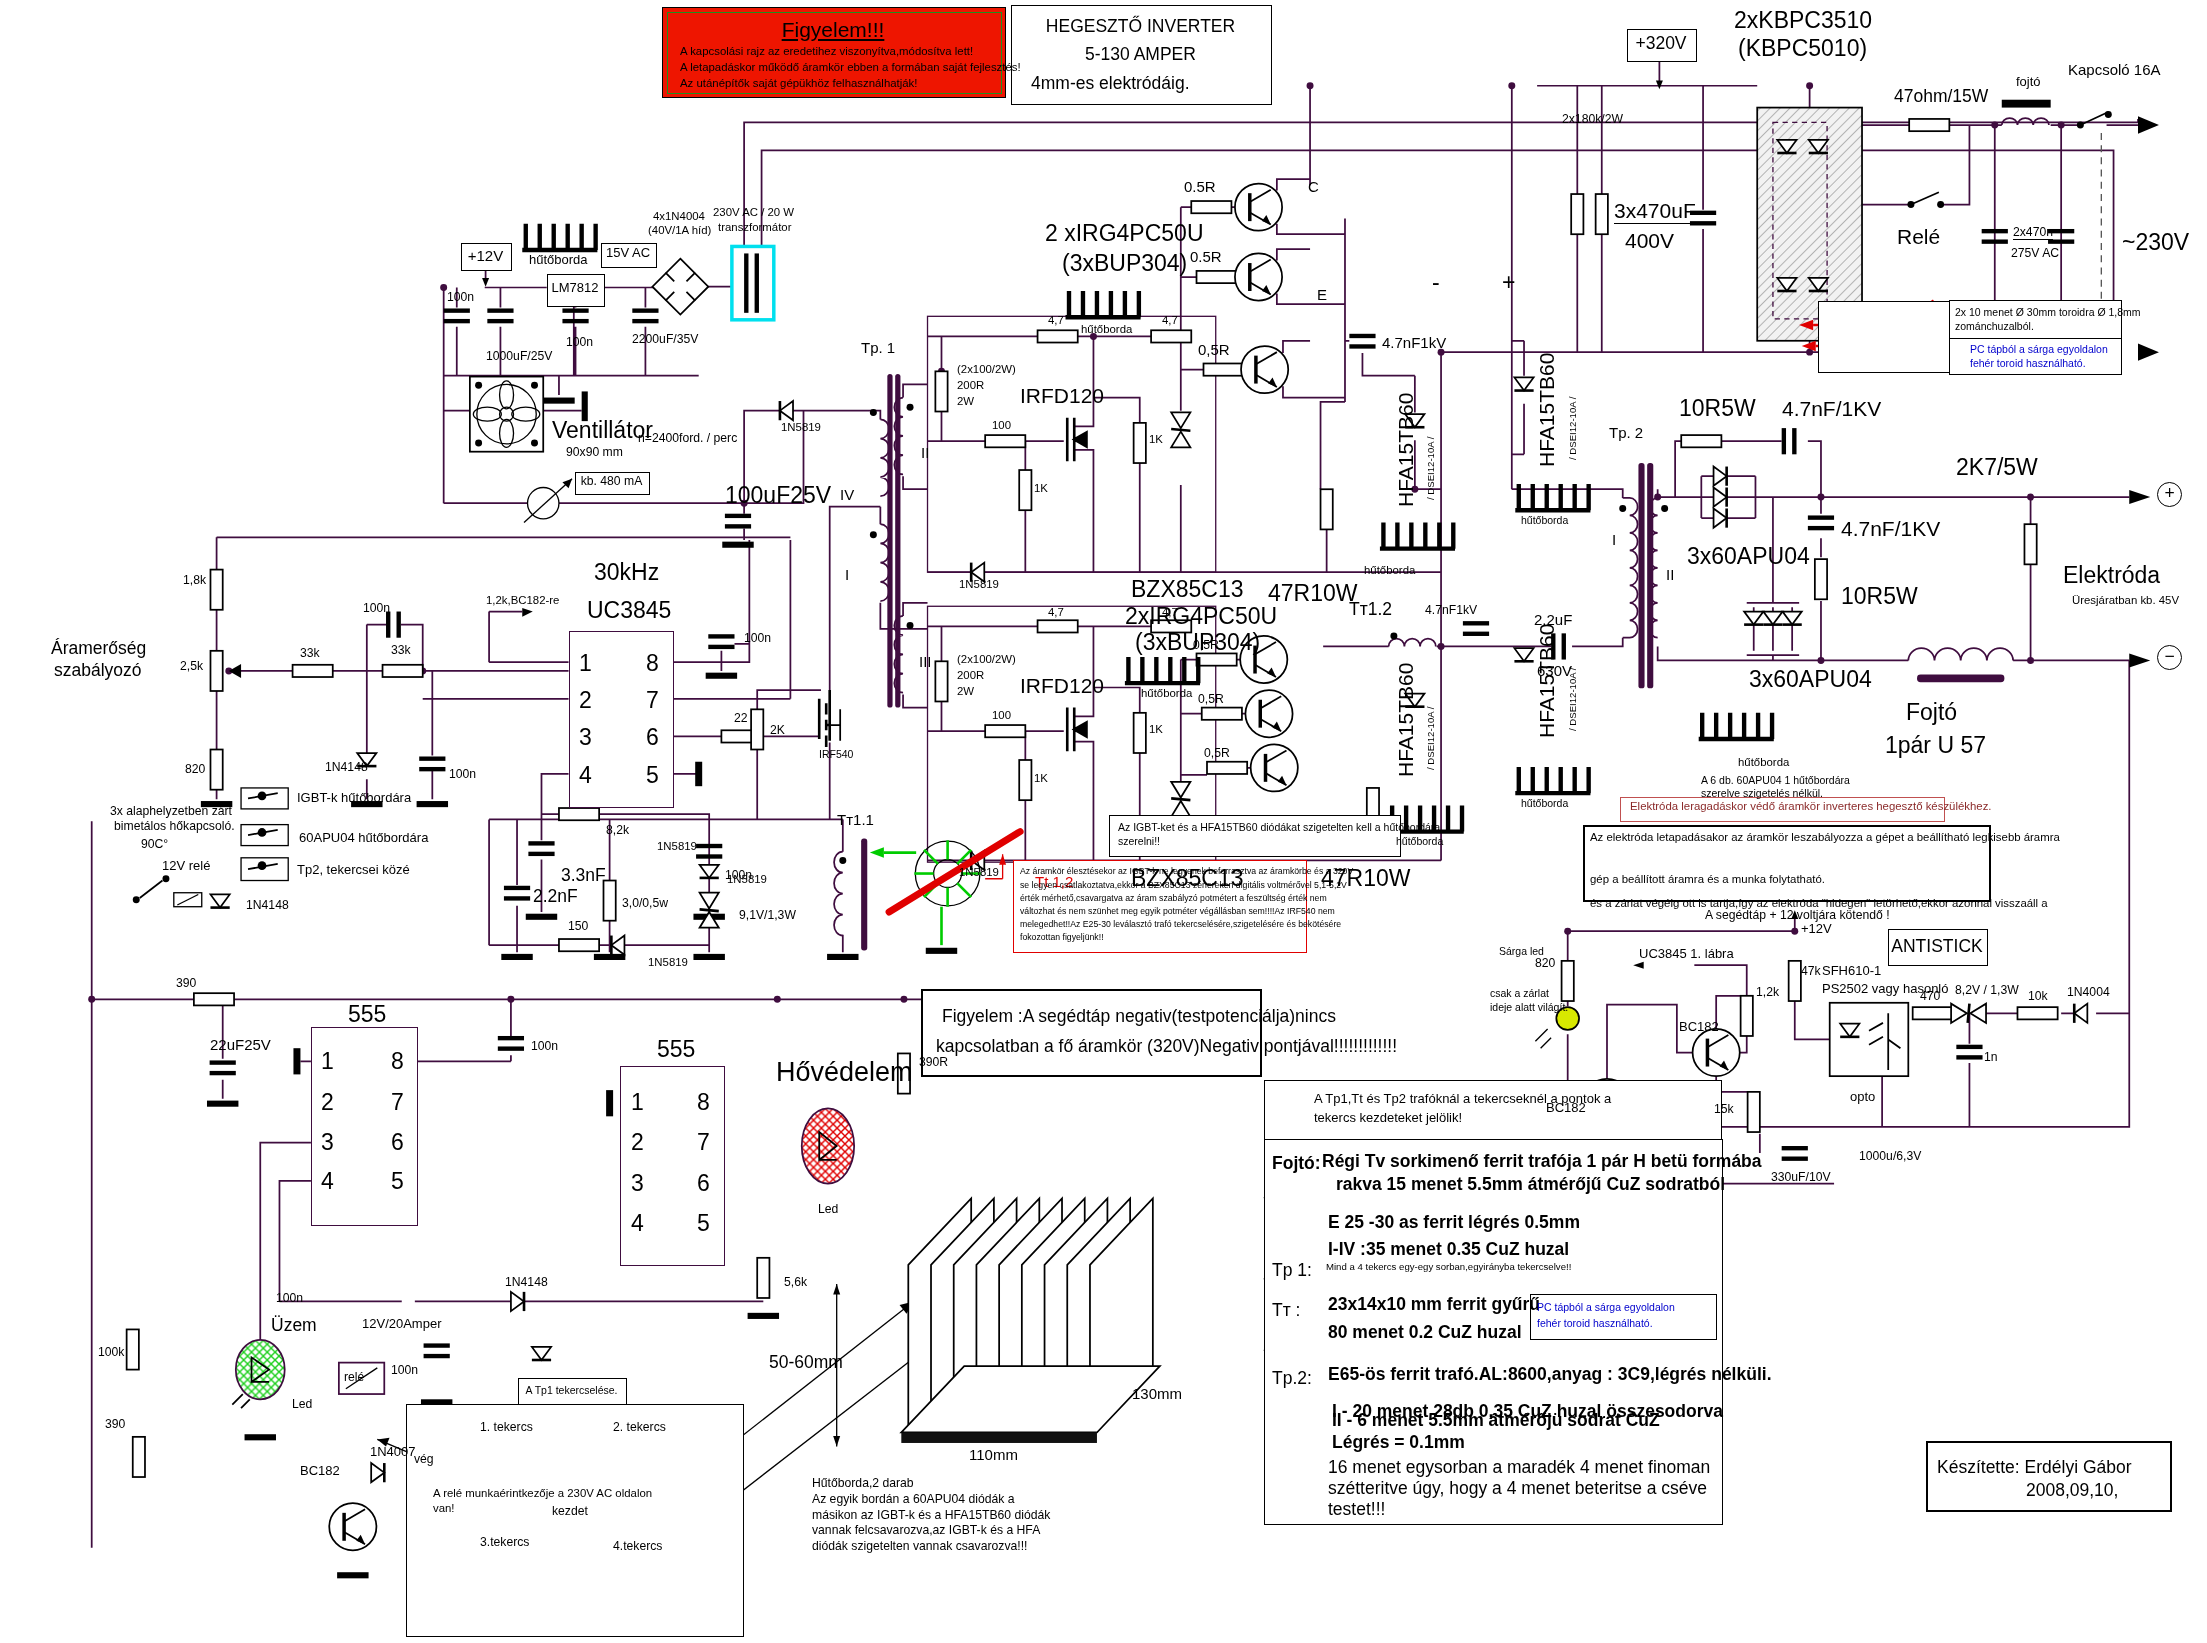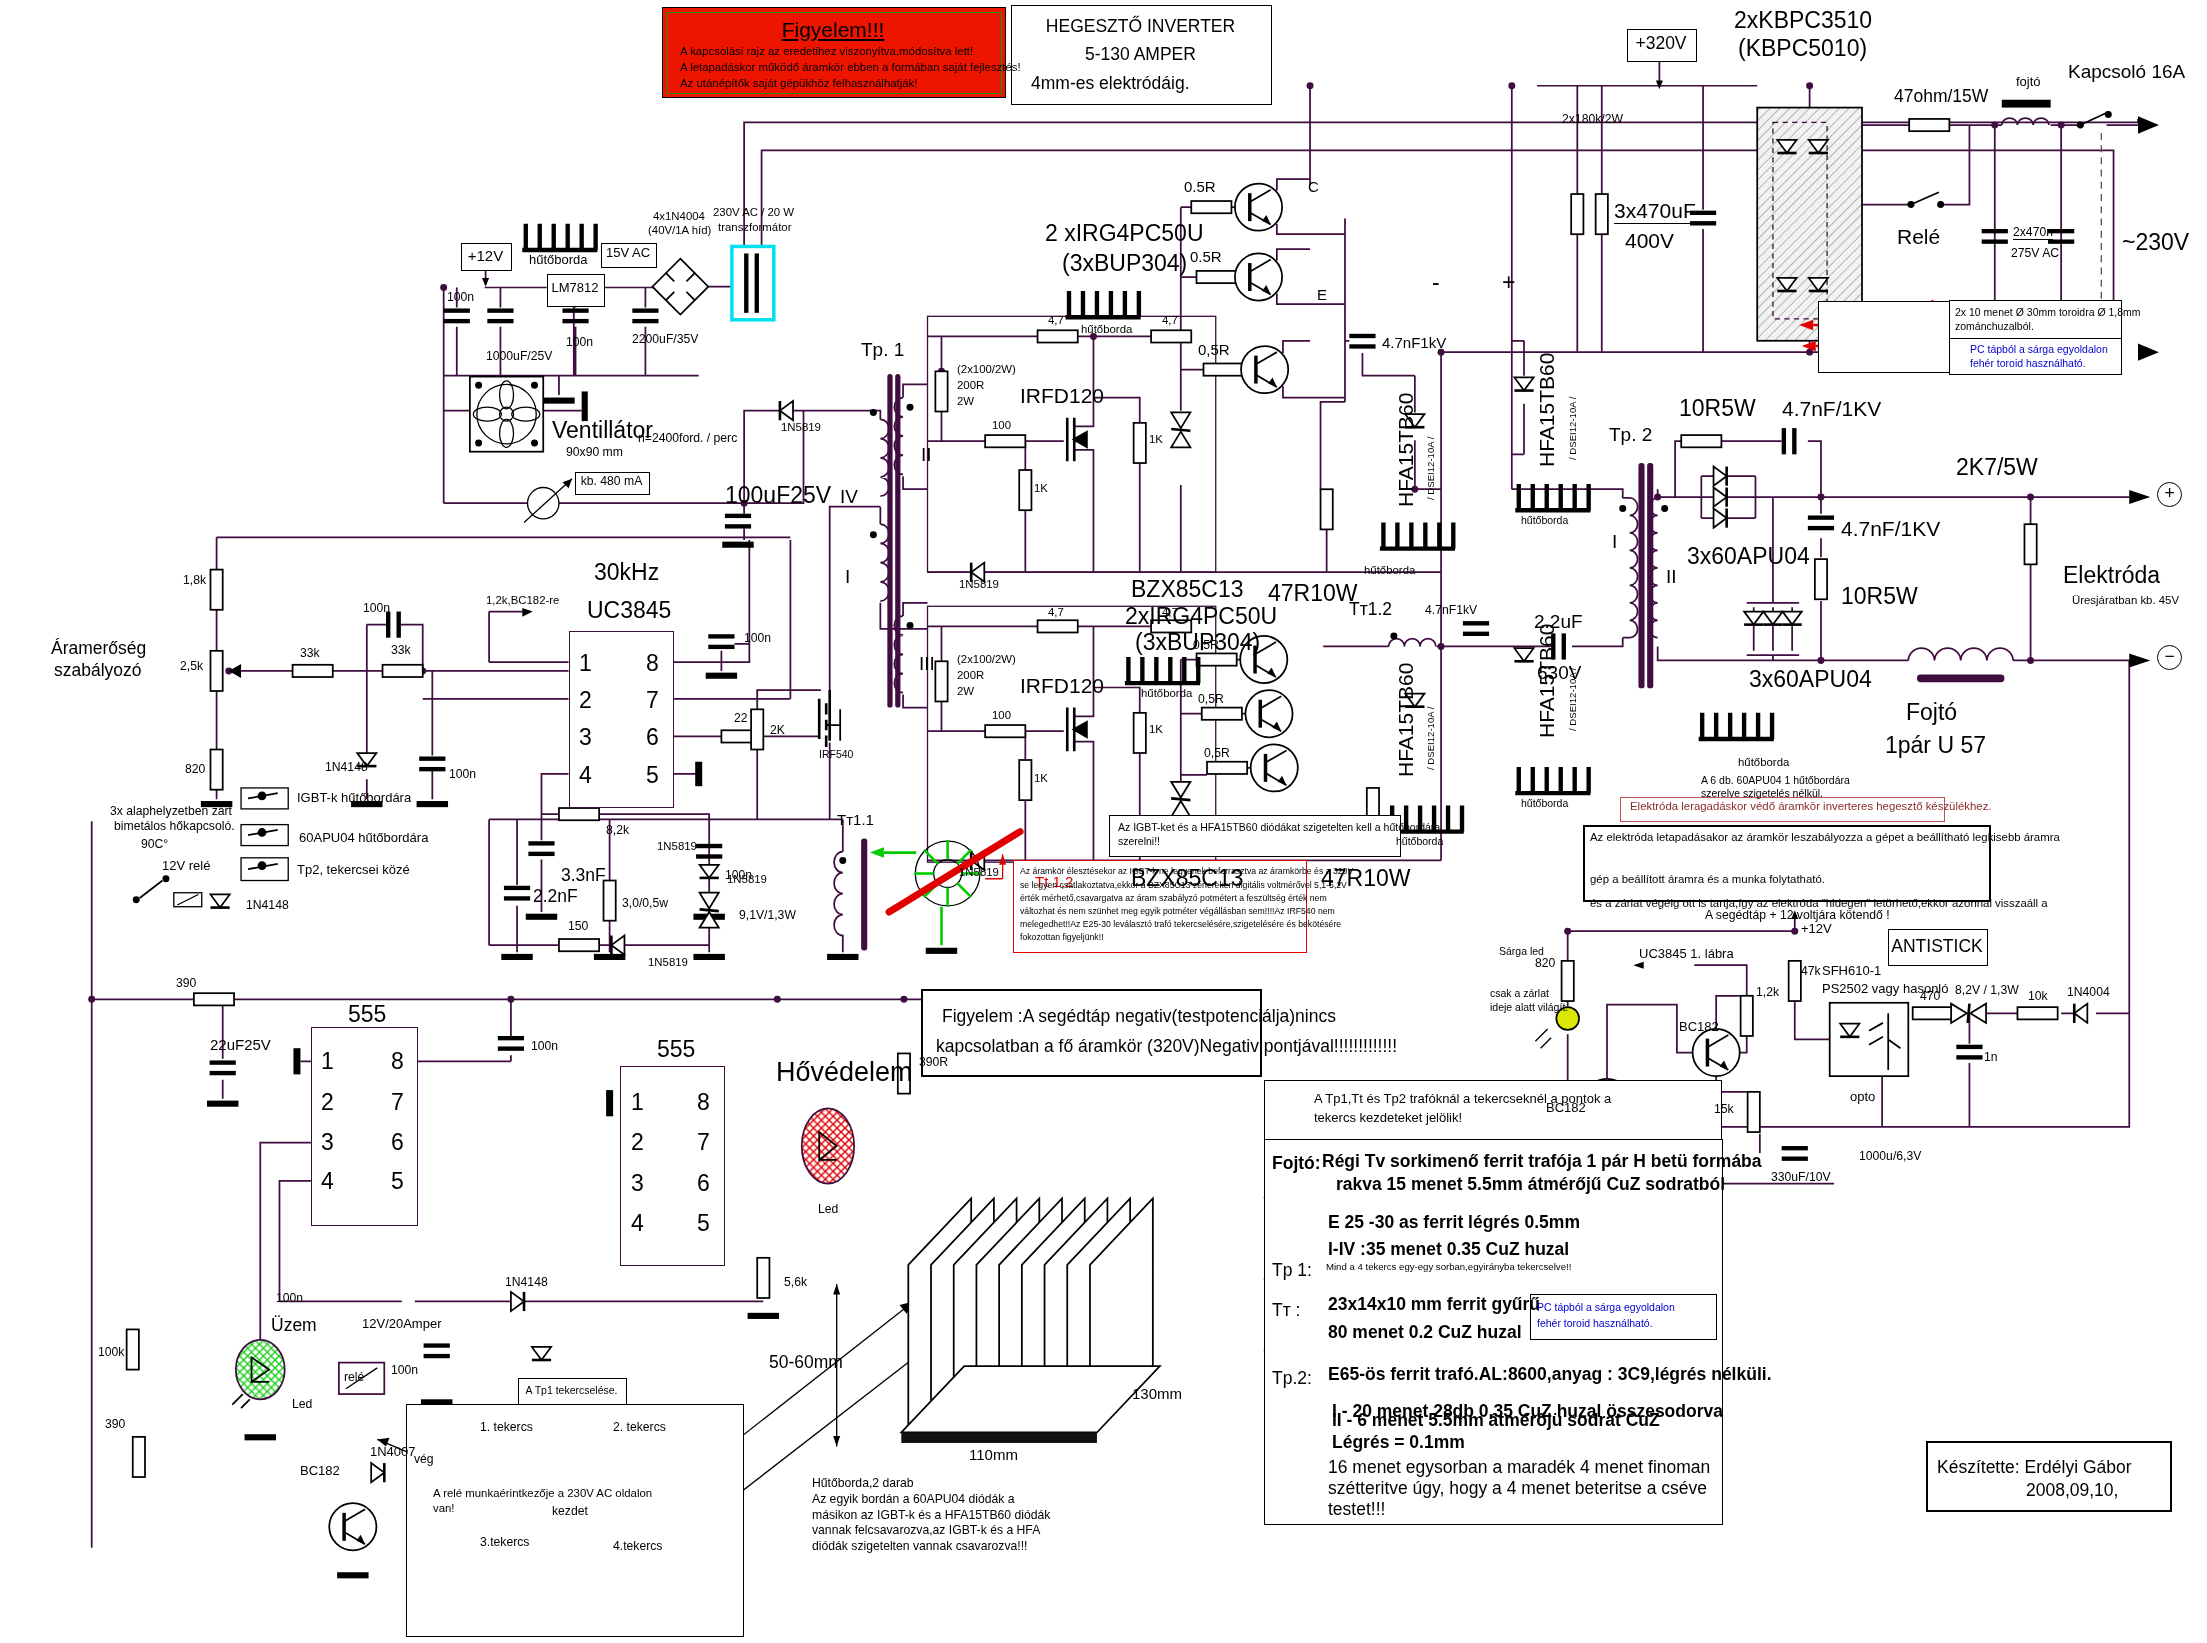--- a/index.html
+++ b/index.html
@@ -2,21 +2,21 @@
 <html style="font-size:14px"><head>
 <meta charset="utf-8">
 <style>
   html,body{margin:0;padding:0;background:#fff;}
   #page{position:relative;width:2207px;height:1644px;background:#fff;overflow:hidden;
         font-family:"Liberation Sans",sans-serif;color:#000;}
   svg{position:absolute;left:0;top:0;}
   .lb{position:absolute;white-space:nowrap;line-height:1.15;}
   .t10{font-size:8.7px}.t11{font-size:9.6px}.t12{font-size:10.5px}.t13{font-size:11.4px}
   .t14{font-size:12.2px}.t15{font-size:13px}.t17{font-size:15px}.t20{font-size:17.5px}
-  .t22{font-size:19px}.t24{font-size:21px}.t26{font-size:23px}.t28{font-size:27px}
+  .t22{font-size:15px}.t24{font-size:21px}.t26{font-size:23px}.t28{font-size:27px}
   .b{font-weight:bold}
   .red{color:#e00000}.dred{color:#8b2a2a}.blue{color:#0000cc}
   .v{transform:rotate(-90deg);transform-origin:0 0;}
   .box{position:absolute;border:0.9px solid #000;background:#fff;}
   .warn{background:#ee1500;border:0.9px solid #000;}
   .warn .inner{position:absolute;left:3.5px;top:3.5px;right:3.5px;bottom:3.5px;border:1.7px solid #1f8f1f;}
   .thick{border-width:2.6px;}
   .circ{position:absolute;width:23px;height:23px;border:1.7px solid #000;border-radius:50%;
         text-align:center;line-height:20px;font-size:17.5px;background:#fff;}
   .ctr{text-align:center;}

